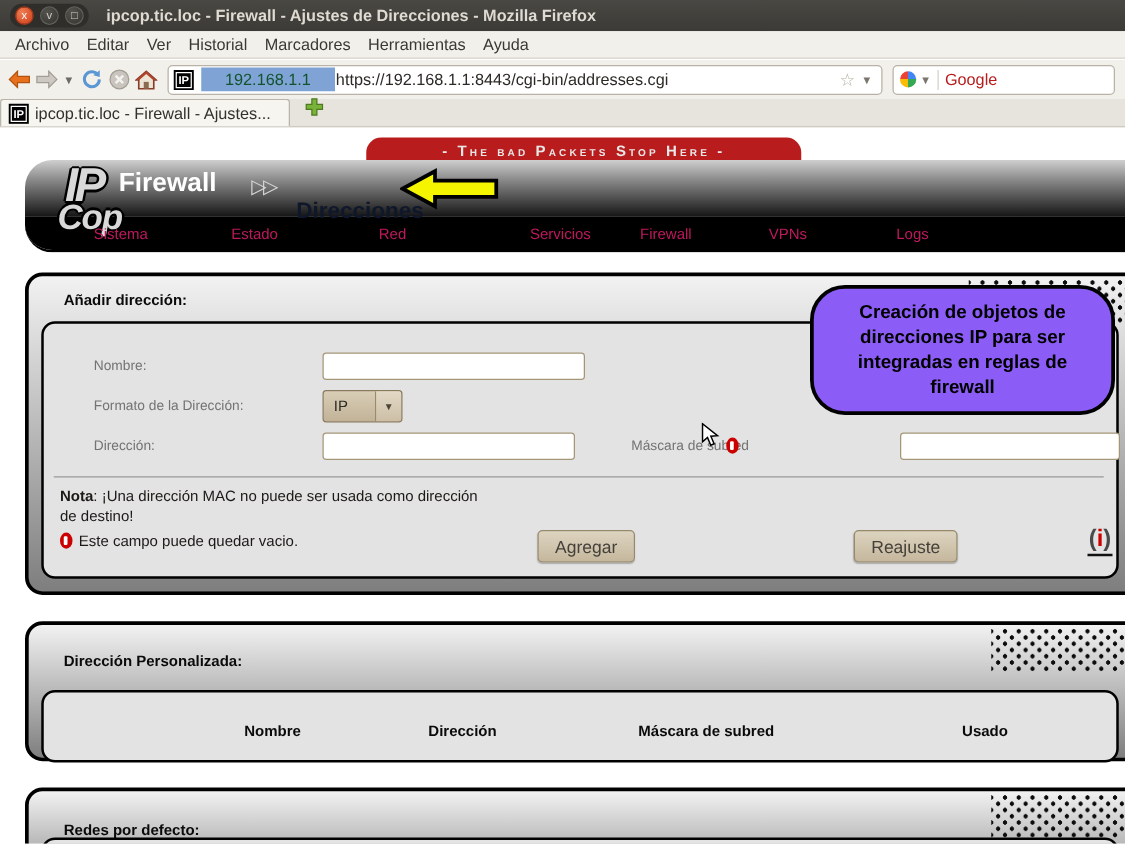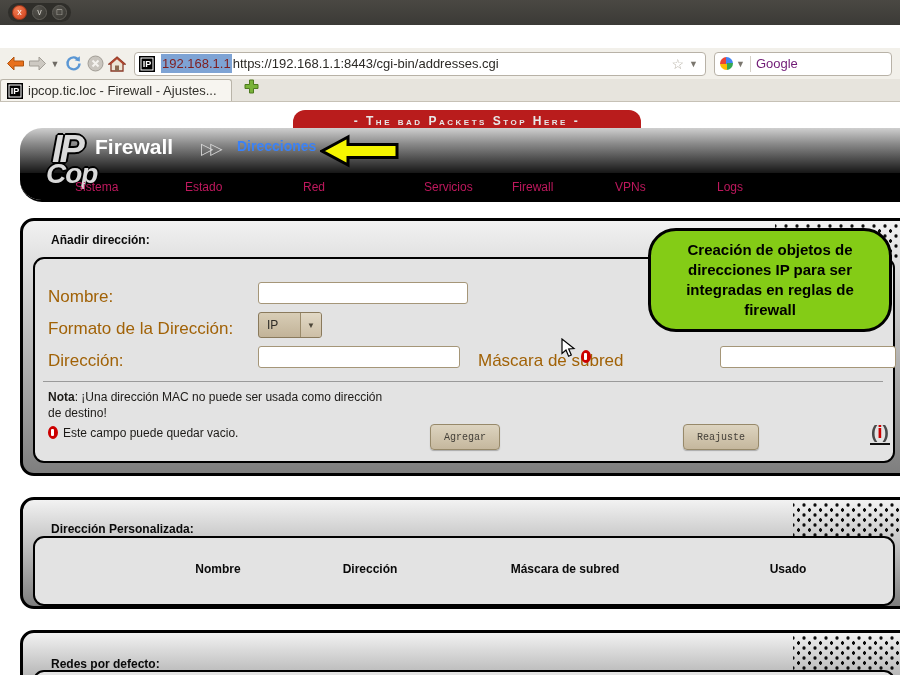--- a/index.html
+++ b/index.html
@@ -21,30 +21,30 @@
     border-bottom:1px solid #d8d4cb; display:flex; align-items:center; gap:0; padding-left:5px; }
   .menubar span { font-size:13px; color:#3a3832; padding:2px 7px; cursor:default; }
 
   .navbar { position:absolute; left:0; top:48px; width:900px; height:31px; background:#f2f0ea;
     display:flex; align-items:center; }
   .navico { display:flex; align-items:center; justify-content:center; width:22px; height:24px; }
   .urlbar { position:relative; display:flex; align-items:center; height:24px; width:572px; margin-left:6px;
     background:#fff; border:1px solid #b8b2a7; border-radius:4px; padding:0 4px; overflow:hidden; }
   .favicon { width:16px; height:16px; background:#000; color:#fff; font-weight:bold; font-size:9px;
     display:flex; align-items:center; justify-content:center; flex:0 0 16px; box-shadow:inset 0 0 0 1.5px #000, inset 0 0 0 2.5px #fff; }
-  .urlhost { background:#7ea3d4; color:#7f1d1d; font-size:13px; padding:2px 1px; margin-left:6px; }
+  .urlhost { background:#7ea3d4; color:#14532d; font-size:13px; padding:2px 19px; margin-left:6px; }
   .urlrest { color:#2c2a26; font-size:13px; margin-left:1px; white-space:nowrap; overflow:hidden; flex:1; }
   .star { color:#b5afa3; font-size:14px; margin:0 2px; }
   .ddv { color:#7a766e; font-size:9px; padding:0 3px; }
   .searchbox { display:flex; align-items:center; height:24px; width:178px; margin-left:8px;
     background:#fff; border:1px solid #b8b2a7; border-radius:4px; padding:0 5px; }
   .gball { width:13px; height:13px; border-radius:50%;
     background:conic-gradient(#4285f4 0 25%, #34a853 0 50%, #fbbc05 0 75%, #ea4335 0 100%); flex:0 0 13px; }
   .searchsep { width:1px; height:16px; background:#d5d1c8; margin:0 5px 0 2px; }
-  .placeholder { color:#701a75; font-size:13px; }
+  .placeholder { color:#b91c1c; font-size:13px; }
 
   .tabbar { position:absolute; left:0; top:79px; width:900px; height:23px; background:#e7e4dd;
     border-bottom:1px solid #c6c1b6; display:flex; align-items:flex-end; }
   .tab { display:flex; align-items:center; gap:5px; height:22px; width:232px; background:#f7f5f0;
     border:1px solid #b9b4a9; border-bottom:none; border-radius:3px 3px 0 0; padding:0 6px; }
   .tabtitle { font-size:13px; color:#33312c; white-space:nowrap; overflow:hidden; }
   .newtab { margin:0 0 3px 12px; }
 
   
   .page { position:absolute; left:0; top:102px; width:900px; height:573px; background:#fff; }
@@ -57,75 +57,85 @@
     border-radius:22px 0 0 22px; overflow:hidden; border-bottom:2px solid #000; }
   .iphdr .gradpart { position:absolute; left:0; top:0; width:100%; height:45px;
     background:linear-gradient(#cfcfcf, #8a8a8a 35%, #3a3a3a 80%, #161616); }
   .iphdr .blackpart { position:absolute; left:0; top:45px; width:100%; height:29px; background:#000; }
   .logo { position:absolute; left:14px; top:0px; width:90px; height:74px; color:#d9d9d9; font-weight:bold;
     text-shadow:-2px 0 #000, 2px 0 #000, 0 -2px #000, 0 2px #000, -1px -1px #000, 1px 1px #000, 1px -1px #000, -1px 1px #000; }
   .logo .l1 { position:absolute; left:18px; top:0px; font-size:38px; letter-spacing:-3px; font-style:italic; }
   .logo .l2 { position:absolute; left:12px; top:30px; font-size:28px; letter-spacing:-1px; font-style:italic; }
   .hsection { position:absolute; left:75px; top:7px; color:#fff; font-size:21px; font-weight:bold; }
   .hchev { position:absolute; left:181px; top:11px; color:#d8d8d8; font-size:16px; letter-spacing:-3px; }
-  .hpage { position:absolute; left:217px; top:10px; color:#3b82f6; font-size:14px; font-weight:bold; }
+  .hpage { position:absolute; left:217px; top:30px; color:#0f172a; font-size:18px; font-weight:bold; }
   .harrow { position:absolute; left:300px; top:6px; }
   .hmenu span { position:absolute; top:52px; color:#be185d; font-size:12px; font-weight:normal; }
 
   
   .panel { position:absolute; left:20px; width:917px; border:3px solid #000; border-radius:14px;
     background:linear-gradient(#f2f2f2, #7e7e7e); }
   .ptitle { position:absolute; left:28px; font-size:12px; font-weight:bold; color:#0a0a0a;text-align:right; }
   .dots { position:absolute; top:3px; height:36px;
     background-image:radial-gradient(#0c0c0c 1.7px, transparent 2px), radial-gradient(#0c0c0c 1.7px, transparent 2px);
     background-size:11px 10px, 11px 10px; background-position:0 2px, 5.5px 7px; }
   .inner { position:absolute; left:10px; width:862px; background:#e3e3e3; border:2px solid #000; border-radius:11px; }
 
-  .flabel { position:absolute; font-size:17px; color:#a16207; }
+  .flabel { position:absolute; font-size:11px; color:#737373;margin-left:27px; }
   .tinput { position:absolute; height:22px; background:#fff; border:1px solid #a59678; border-radius:3px;
     font-size:12px; padding:0 4px; font-family:"Liberation Sans",sans-serif; }
   .select { position:absolute; width:64px; height:26px; border:1px solid #8a7a5c; border-radius:3px;
     background:linear-gradient(#d8cdb6,#c2b398); display:flex; align-items:center; }
   .select .val { flex:1; font-size:12px; color:#2e2b26; padding-left:8px; }
   .select .arr { width:21px; height:100%; border-left:1px solid #9a8a6a; display:flex; align-items:center;
     justify-content:center; font-size:8px; color:#4c4639; background:linear-gradient(#e2d9c6,#cdbfa6); border-radius:0 2px 2px 0; }
   .divider { position:absolute; left:8px; right:10px; border-top:1px solid #9a9a9a; }
   .note { position:absolute; font-size:12px; color:#1c1a17; width:340px; line-height:1.3; }
   .blob { position:relative; display:inline-block; width:10px; height:13px; background:#cc0000; border-radius:50%;
     vertical-align:-2px; margin-right:5px; }
   .blob::after { content:""; position:absolute; left:3px; top:2.5px; width:2.5px; height:7px; background:#fff; border-radius:1px; }
   .btn { position:absolute; height:26px; border:1px solid #97896a; border-radius:4px;
-    background:linear-gradient(#ddd4c0,#c5b79d); color:#45413a; font-size:10px;
-    font-family:Liberation Mono, monospace; padding:0 13px; box-shadow:0 1px 1px rgba(0,0,0,.25); }
+    background:linear-gradient(#ddd4c0,#c5b79d); color:#45413a; font-size:14px;
+    font-family:Liberation Sans, sans-serif; padding:0 13px; box-shadow:0 1px 1px rgba(0,0,0,.25); }
   .infoico { position:absolute; font-size:19px; font-weight:bold; color:#4a4a4a;
     border-bottom:2px solid #111; line-height:1.15; padding:0 1px; }
   .infoico b { color:#cc0000; }
 
   .thead { position:absolute; font-size:12px; font-weight:bold; color:#0a0a0a; transform:translateX(-50%); white-space:nowrap; }
 
-  .callout { position:absolute; left:648px; top:126px; width:244px; height:104px; background:#84cc16;
+  .callout { position:absolute; left:648px; top:126px; width:244px; height:104px; background:#8b5cf6;
     border:3px solid #000; border-radius:28px; display:flex; align-items:center; justify-content:center;
     text-align:center; z-index:30; }
   .callout span { font-size:15px; font-weight:bold; color:#000; width:196px; line-height:1.35; }
 
   .cursor { position:absolute; z-index:40; }
 </style>
 </head>
 <body>
 
 <div id="screen">
 
   <div class="titlebar">
     <div class="winbtns">
       <span class="wbtn close">x</span>
       <span class="wbtn minmax">v</span>
       <span class="wbtn minmax">□</span>
     </div>
-  </div>
-
+    <span class="wtitle">ipcop.tic.loc - Firewall - Ajustes de Direcciones - Mozilla Firefox</span>
+  </div>
+
+  <div class="menubar">
+    <span>Archivo</span>
+    <span>Editar</span>
+    <span>Ver</span>
+    <span>Historial</span>
+    <span>Marcadores</span>
+    <span>Herramientas</span>
+    <span>Ayuda</span>
+  </div>
 
   <div class="navbar">
     <span class="navico" style="margin-left:4px;">
       <svg width="19" height="15" viewBox="0 0 19 15">
           <path d="M8 1 L1.5 7.5 L8 14 L8 10 L17.5 10 L17.5 5 L8 5 Z" fill="#e8701d" stroke="#b05410" stroke-width="1"></path>
         </svg>
     </span>
     <span class="navico">
       <svg width="19" height="15" viewBox="0 0 19 15">
           <path d="M11 1 L17.5 7.5 L11 14 L11 10 L1.5 10 L1.5 5 L11 5 Z" fill="#cdc9c2" stroke="#a29e96" stroke-width="1"></path>
@@ -237,21 +247,21 @@
         </div>
         <button class="btn" style="left:395px; top:165px;">Agregar</button>
         <button class="btn" style="left:648px; top:165px;">Reajuste</button>
         <span class="infoico" style="left:835px; top:162px;"><span>(</span><b>i</b><span>)</span></span>
       </div>
     </div>
 
     <div class="panel" style="top:395px; height:112px;">
       <span class="ptitle" style="top:22px;">Dirección Personalizada:</span>
       <div class="dots" style="left:770px; width:145px; height:34px;"></div>
-      <div class="inner" style="top:36px; height:70px;">
+      <div class="inner" style="top:52px; height:58px;">
         <span class="thead" style="left:183px; top:24px;">Nombre</span>
         <span class="thead" style="left:335px; top:24px;">Dirección</span>
         <span class="thead" style="left:530px; top:24px;">Máscara de subred</span>
         <span class="thead" style="left:753px; top:24px;text-align:right;">Usado</span>
       </div>
     </div>
 
     <div class="panel" style="top:528px; height:90px;">
       <span class="ptitle" style="top:24px;">Redes por defecto:</span>
       <div class="dots" style="left:770px; width:145px; height:34px;"></div>

